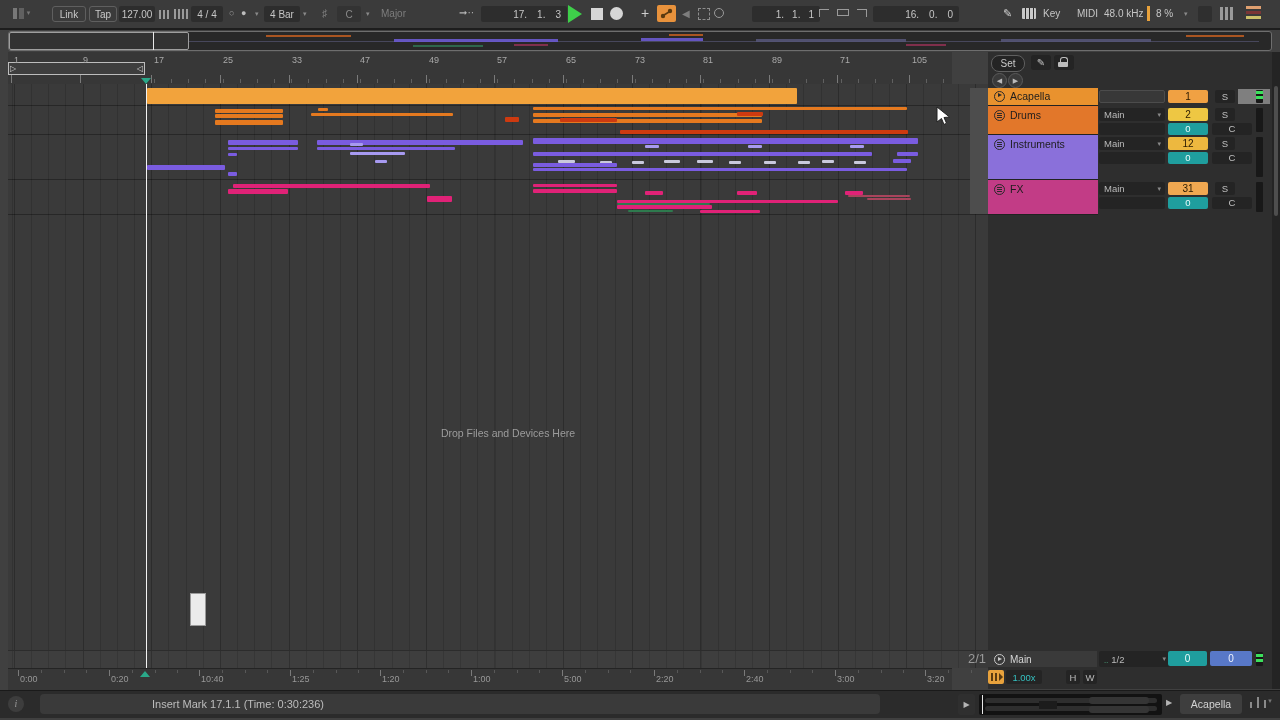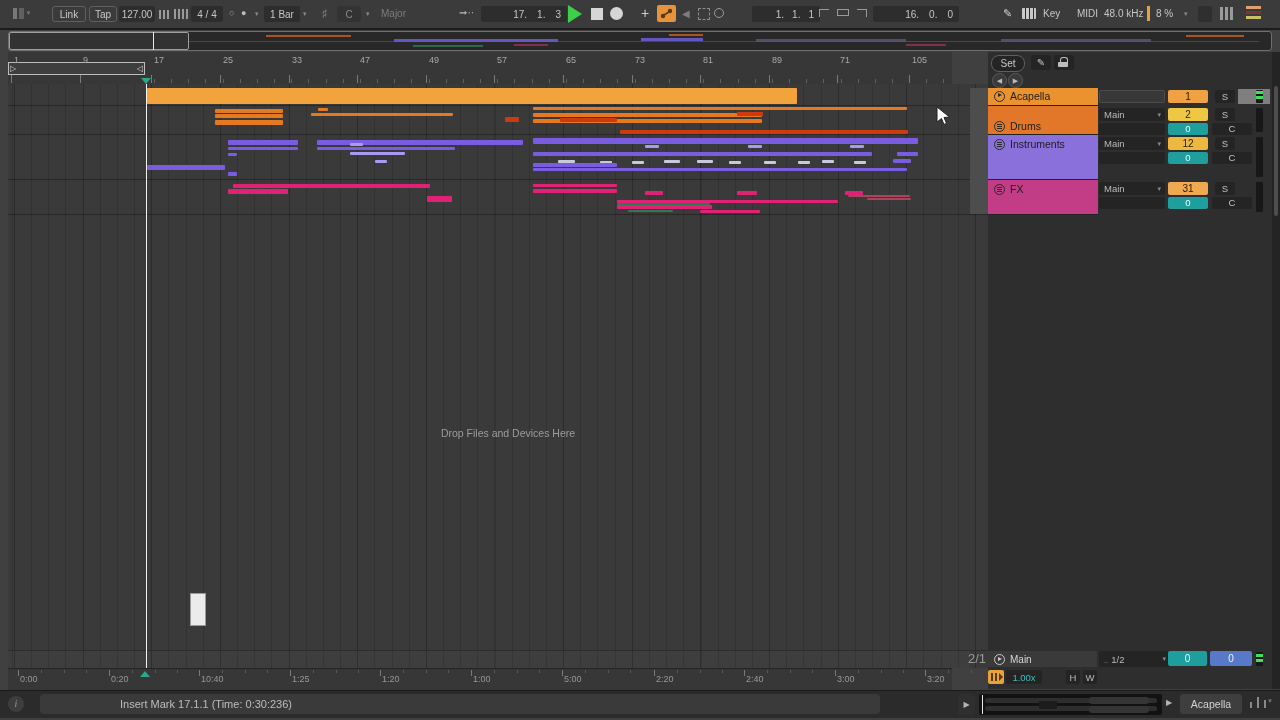--- a/index.html
+++ b/index.html
@@ -53,21 +53,21 @@
     </span>
     <div class="btn" style="left:52px;top:6px;width:32px">Link</div>
     <div class="btn" style="left:89px;top:6px;width:26px">Tap</div>
     <div class="bx" style="left:119px;top:6px;width:36px">127.00</div>
     <span class="abs tickicon" style="left:159px;top:8px"><i style="height:9px"></i><i style="height:9px"></i><i style="height:9px"></i></span>
     <span class="abs tickicon" style="left:174px;top:8px"><i style="height:10px"></i><i style="height:10px"></i><i style="height:10px"></i><i style="height:10px"></i></span>
     <div class="bx" style="left:191px;top:6px;width:32px">4 / 4</div>
     <span class="abs" style="left:229px;top:8px;color:#9a9a9a;font-size:9px">○</span>
     <span class="abs" style="left:241px;top:8px;color:#bdbdbd;font-size:9px">●</span>
     <span class="caret" style="left:255px">▾</span>
-    <div class="bx" style="left:264px;top:6px;width:36px">1 Bar</div>
+    <div class="bx" style="left:264px;top:6px;width:36px">4 Bar</div>
     <span class="caret" style="left:303px">▾</span>
     <span class="abs dim" style="left:322px;top:7px;font-size:11px">♯</span>
     <div class="bx dim" style="left:337px;top:6px;width:24px;background:#333;color:#8a8a8a">C</div>
     <span class="caret" style="left:366px">▾</span>
     <span class="abs dim" style="left:381px;top:8px">Major</span>
     <span class="abs" style="left:459px;top:7px;color:#b5b5b5">➞··</span>
     <div class="bx" style="left:481px;top:6px;width:80px;justify-content:flex-end;padding-right:6px;gap:10px">
       <span>17.</span>
       <span>1.</span>
       <span>3</span>
@@ -371,21 +371,21 @@
           </div>
         </div>
         <div style="left: 111px; top: 38px; width: 66px; height: 13px; background: rgb(56, 56, 56); border: 1px solid rgb(76, 76, 76); border-radius: 2px; box-sizing: border-box; position: absolute;"></div>
         <div style="left: 250px; top: 37px; width: 32px; height: 15px; background: rgb(127, 127, 127); position: absolute;"></div>
         <div style="left: 180px; top: 38px; width: 40px; height: 13px; background: rgb(240, 161, 67); border-radius: 2px; color: rgb(42, 26, 0); text-align: center; font: 10px / 13px &quot;Liberation Sans&quot;, sans-serif; position: absolute;">1</div>
         <div style="left: 227px; top: 38px; width: 20px; height: 13px; background: rgb(36, 36, 36); border-radius: 2px; color: rgb(192, 192, 192); text-align: center; font: 9.5px / 13px &quot;Liberation Sans&quot;, sans-serif; position: absolute;">S</div>
         <div style="left: 268px; top: 38px; width: 7px; height: 13px; background: rgb(24, 24, 24); border-radius: 1px; position: absolute;">
           <i style="position:absolute;left:0;top:1px;width:7px;height:3px;background:#3ce05c"></i>
           <i style="position:absolute;left:0;top:6px;width:7px;height:3px;background:#3ce05c"></i>
         </div>
-        <div style="left: 0px; top: 54px; width: 110px; height: 28px; background: rgb(226, 119, 42); display: flex; align-items: flex-end; border-bottom: 1px solid rgb(34, 34, 34); position: absolute;">
+        <div style="left: 0px; top: 54px; width: 110px; height: 28px; background: rgb(226, 119, 42); display: flex; align-items: flex-start; border-bottom: 1px solid rgb(34, 34, 34); position: absolute;">
           <div style="display: flex; align-items: center; height: 16px; margin-top: 1px;">
             <span class="ring">
               <i style="position:absolute;left:1.5px;top:2px;width:5px;height:1px;background:#2a2a2a"></i>
               <i style="position:absolute;left:1.5px;top:4px;width:5px;height:1px;background:#2a2a2a"></i>
               <i style="position:absolute;left:1.5px;top:6px;width:5px;height:1px;background:#2a2a2a"></i>
             </span>
             <span style="color: rgb(29, 29, 29); font-size: 10.5px;">Drums</span>
           </div>
         </div>
         <div style="left: 111px; top: 56px; width: 66px; height: 13px; background: rgb(36, 36, 36); border-radius: 2px; color: rgb(185, 185, 185); font: 9.5px / 13px &quot;Liberation Sans&quot;, sans-serif; padding-left: 5px; box-sizing: border-box; position: absolute;">Main<span style="position:absolute;right:4px;top:0;color:#888;font-size:7px">▾</span></div>
@@ -460,21 +460,21 @@
   </div>
 
   <div class="abs" style="left:952px;top:651px;width:34px;height:17px;color:#9a9a9a;font-size:13px;text-align:right">2/1</div>
 
   <div id="scrollbar">
     <div class="abs" style="left:2px;top:34px;width:4px;height:130px;background:#4e4e4e;border-radius:2px"></div>
   </div>
 
   <div id="statusbar">
     <div class="abs" style="left:8px;top:5px;width:16px;height:16px;border-radius:50%;background:#3d3d3d;color:#999;text-align:center;line-height:16px;font-size:10px;font-style:italic;font-family:'Liberation Serif',serif">i</div>
-    <div class="abs" style="left:40px;top:3px;width:840px;height:20px;background:#3a3a3a;border-radius:4px;display:flex;align-items:center;padding-left:80px;box-sizing:border-box;color:#bdbdbd;font-size:11px">Insert Mark 17.1.1 (Time: 0:30:236)</div>
+    <div class="abs" style="left:40px;top:3px;width:840px;height:20px;background:#3a3a3a;border-radius:4px;display:flex;align-items:center;padding-left:112px;box-sizing:border-box;color:#bdbdbd;font-size:11px">Insert Mark 17.1.1 (Time: 0:30:236)</div>
     <div class="abs" style="left:958px;top:3px;width:17px;height:21px;background:#2f2f2f;border-radius:2px;text-align:center;line-height:21px;color:#b5b5b5;font-size:8px">▶</div>
     <div class="abs" style="left:979px;top:3px;width:183px;height:21px;background:#121212;border-radius:2px;overflow:hidden">
       <i style="position:absolute;left:3px;top:1px;width:1px;height:19px;background:#e8e8e8"></i>
       <i style="position:absolute;left:6px;top:4px;width:172px;height:5px;background:#2e2e2e;border-radius:3px"></i>
       <i style="position:absolute;left:6px;top:12px;width:172px;height:5px;background:#2e2e2e;border-radius:3px"></i>
       <i style="position:absolute;left:60px;top:7px;width:18px;height:8px;background:#1c1c1c"></i>
       <i style="position:absolute;left:110px;top:3px;width:60px;height:7px;background:#353535;border-radius:3px"></i>
       <i style="position:absolute;left:110px;top:12px;width:60px;height:7px;background:#353535;border-radius:3px"></i>
     </div>
     <div class="abs" style="left:1166px;top:7px;color:#b5b5b5;font-size:8px">▶</div>

